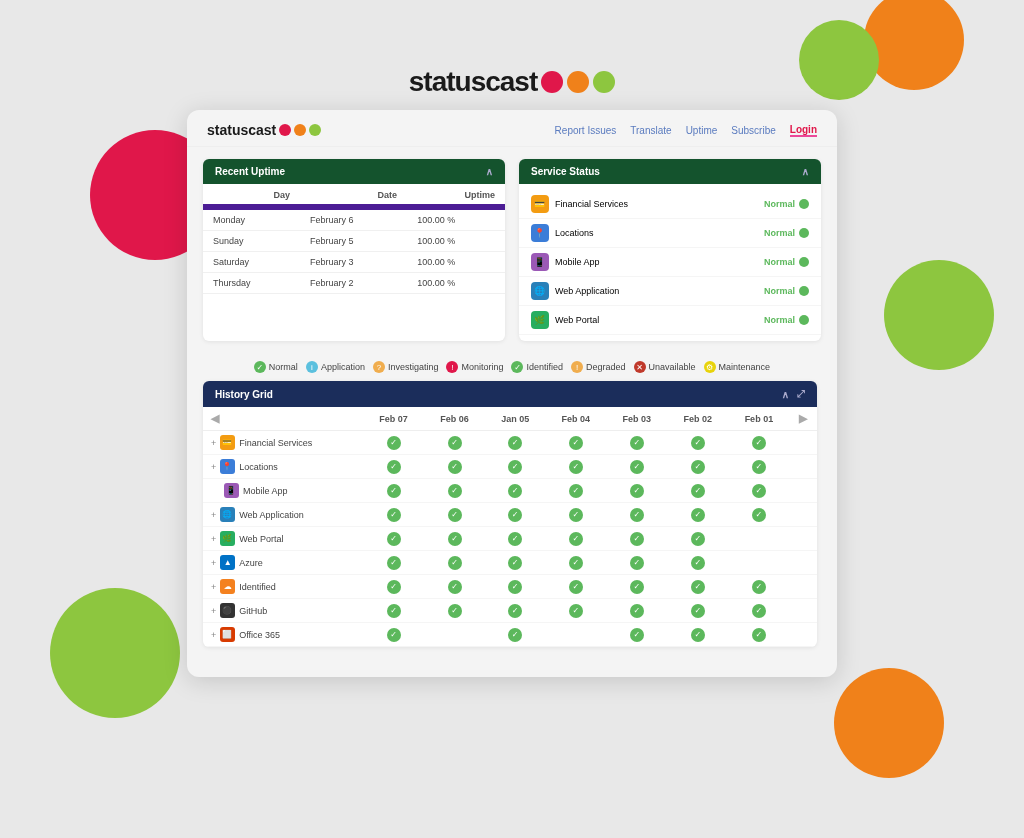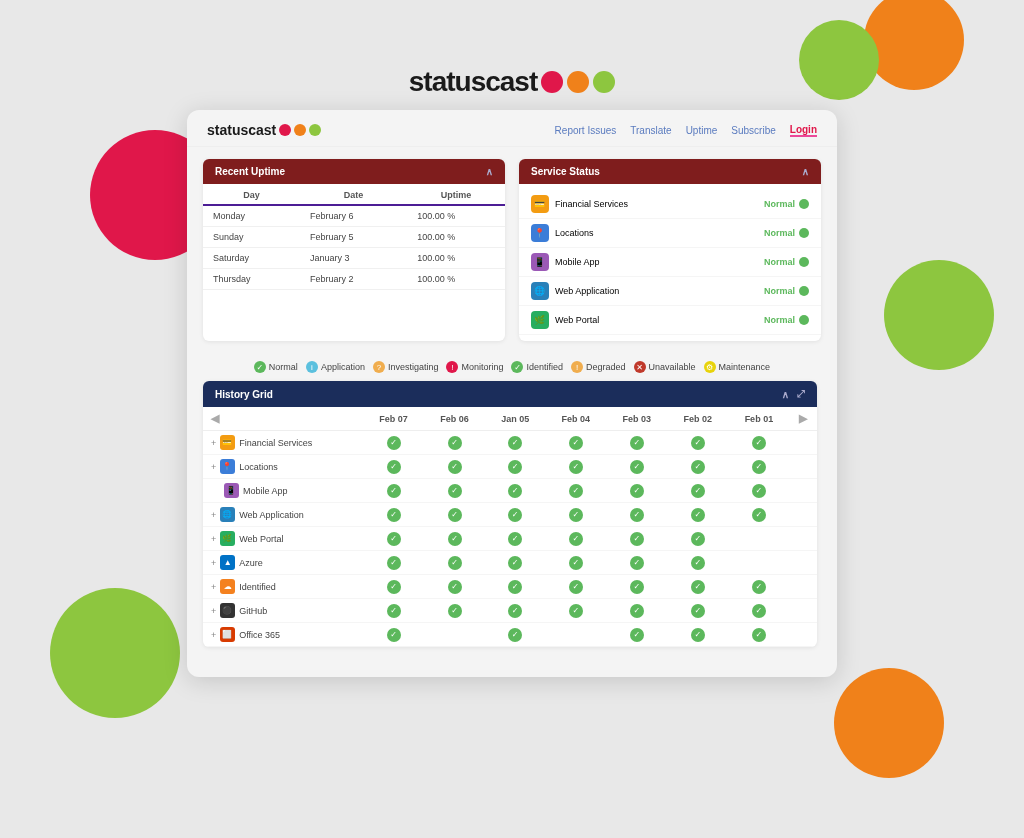--- a/index.html
+++ b/index.html
@@ -99,44 +99,44 @@
     }
 
     
     .panel {
       background: #fff;
       border-radius: 6px;
       overflow: hidden;
       box-shadow: 0 1px 4px rgba(0,0,0,0.08);
     }
     .panel-header {
-      background: #7f1d1d;
+      background: #14532d;
       color: #fff;
       font-size: 10px;
       font-weight: 600;
       padding: 7px 12px;
       display: flex;
       justify-content: space-between;
       align-items: center;
       gap: 12px;
     }
     .panel-header-icon { font-size: 10px; color: #aac; cursor: pointer; }
 
     
     .uptime-table {
       width: 100%;
       border-collapse: collapse;
       font-size: 9px;
     }
     .uptime-table th {
-      text-align: center;
+      text-align: right;
       padding: 6px 10px 4px 10px;
       color: #555;
       font-weight: 600;
-      border-bottom: 2px solid #4c1d95;
+      border-bottom: 6px solid #4c1d95;
     }
     .uptime-table td {
       padding: 5px 10px;
       color: #444;
       border-bottom: 1px solid #f0f0f0;
     }
 
     
     .service-list { padding: 6px 0; }
     .service-item {
@@ -301,21 +301,21 @@
     <td>February 6</td>
     <td>100.00 %</td>
             </tr>
             <tr>
               <td>Sunday</td>
     <td>February 5</td>
     <td>100.00 %</td>
             </tr>
             <tr>
               <td>Saturday</td>
-    <td>January 3</td>
+    <td>February 3</td>
     <td>100.00 %</td>
             </tr>
             <tr>
               <td>Thursday</td>
     <td>February 2</td>
     <td>100.00 %</td>
             </tr>
           </tbody>
       </table>
     </div>

